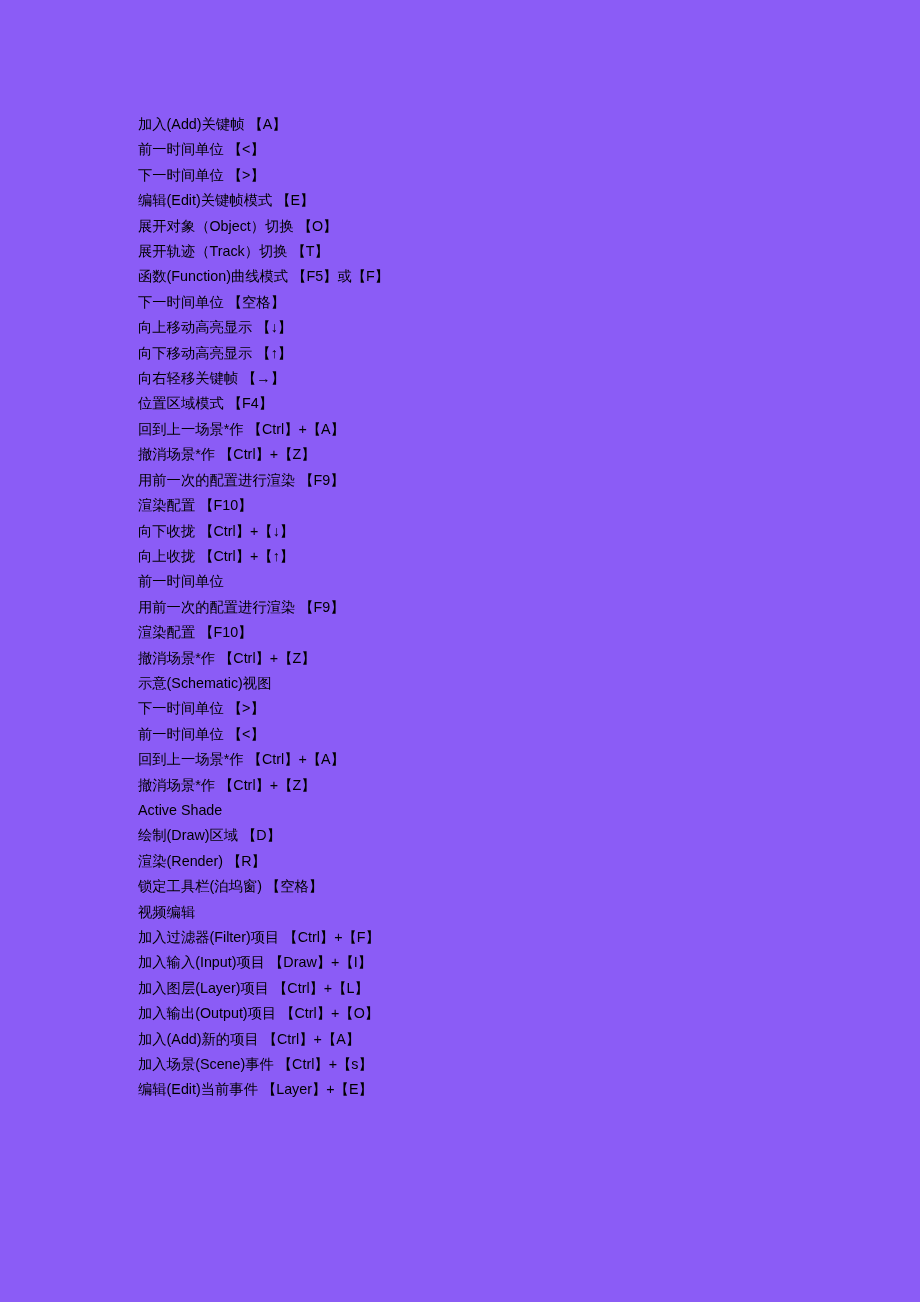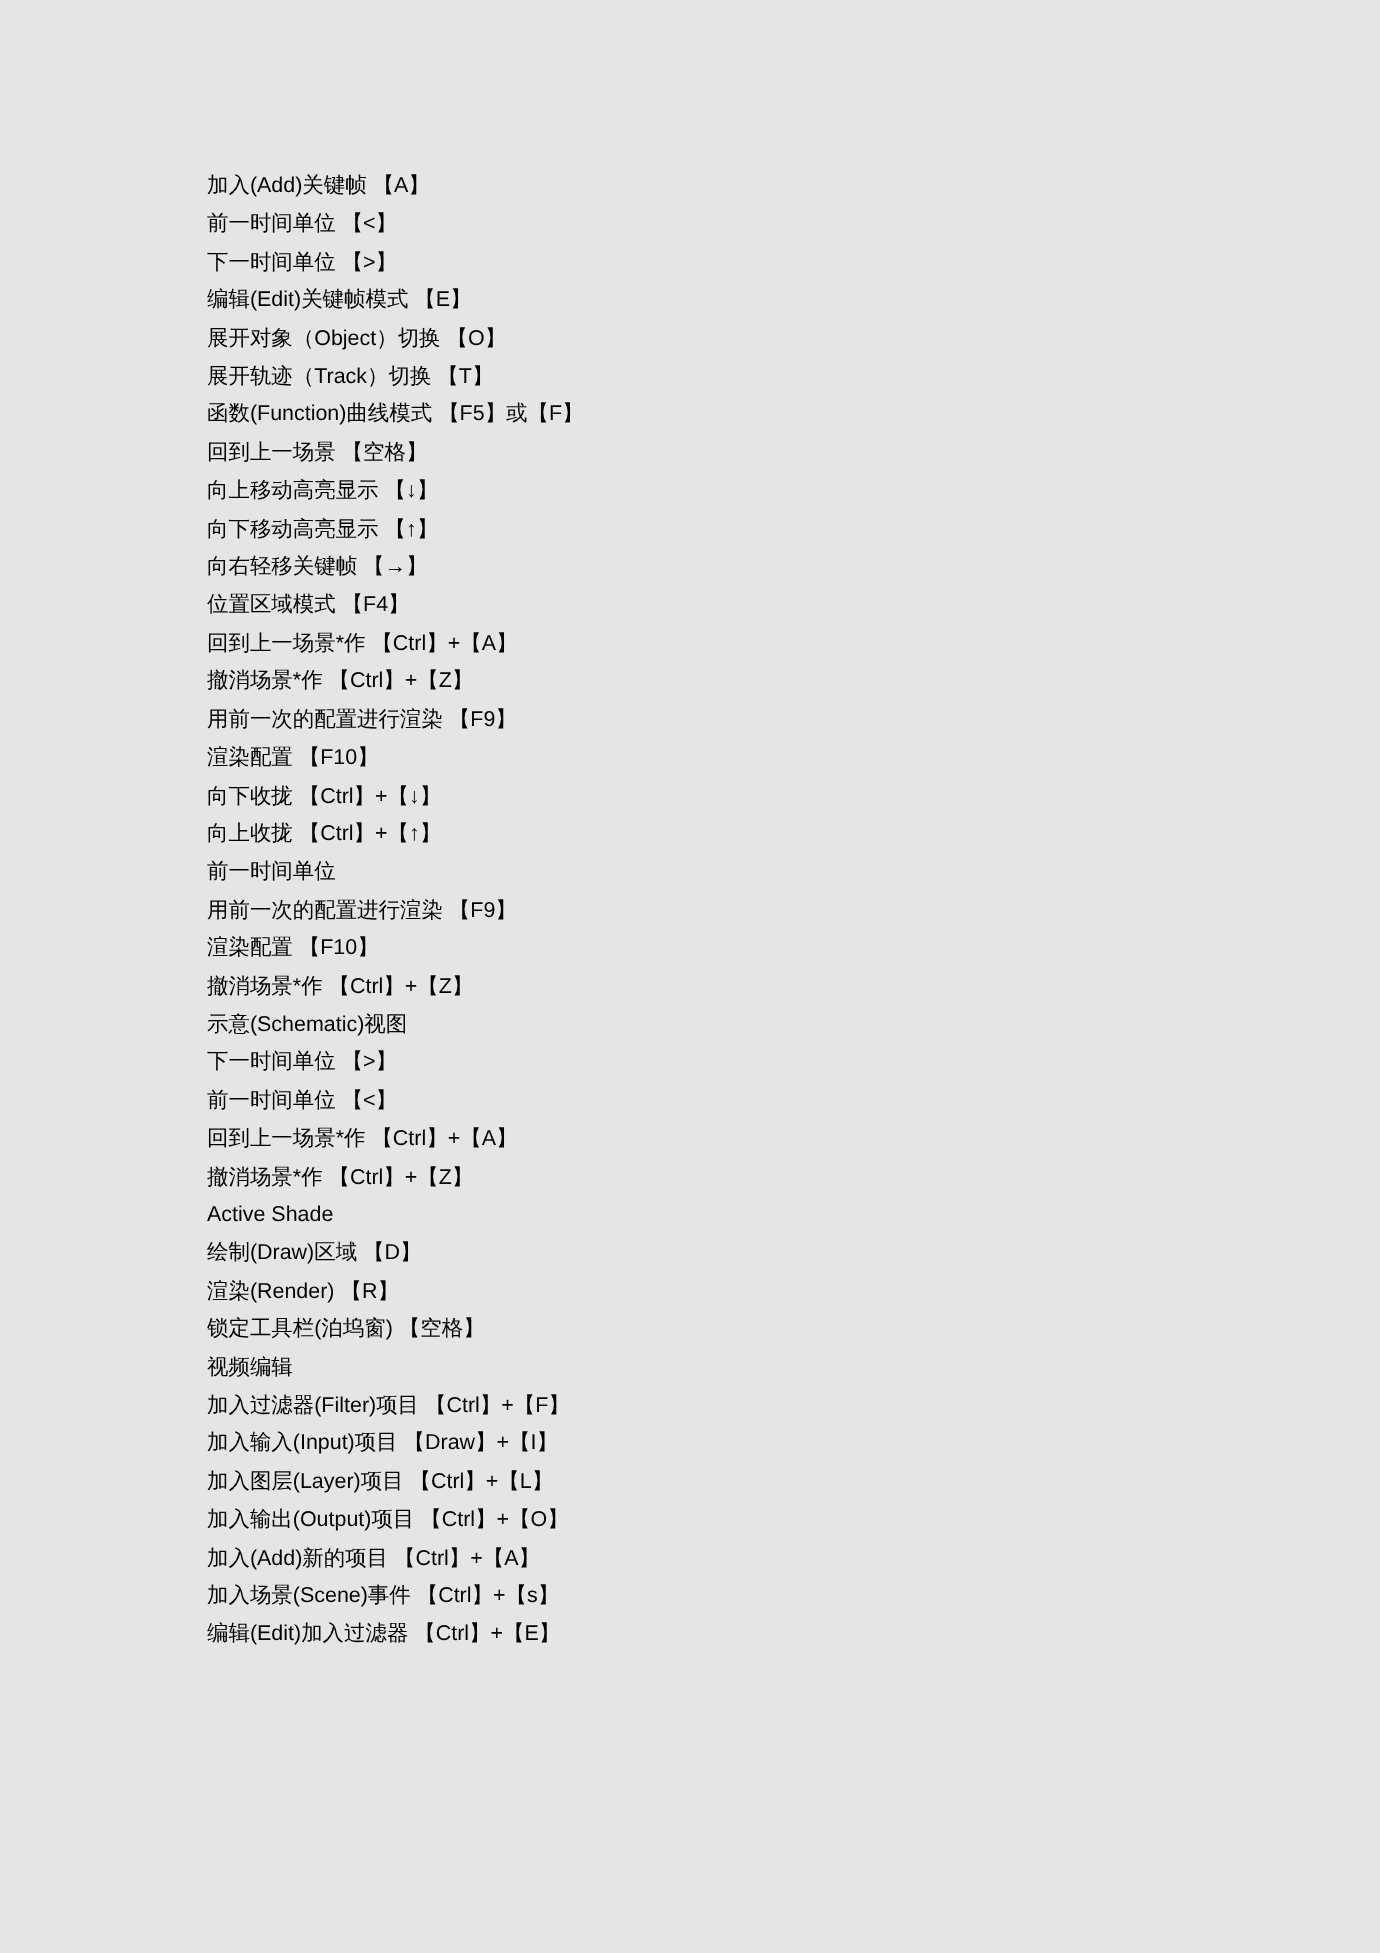--- a/index.html
+++ b/index.html
@@ -13,21 +13,21 @@
     position: relative;
     overflow: hidden;
     font-family: "Liberation Sans", "DejaVu Sans", sans-serif;
   }
   #page {
     position: absolute;
     left: 0;
     top: 0;
     width: 920px;
     height: 1302px;
-    background: #e5e5e5;
+    background: #8b5cf6;
   }
   #doc-body {
     position: absolute;
     left: 138px;
     top: 112px;
     width: 680px;
   }
   .line {
     font-size: 14.3px;
     line-height: 25.4px;
@@ -42,21 +42,21 @@
 
 <div id="page">
   <div id="doc-body">
       <div class="line">加入(Add)关键帧 【A】</div>
       <div class="line">前一时间单位 【&lt;】</div>
       <div class="line">下一时间单位 【&gt;】</div>
       <div class="line">编辑(Edit)关键帧模式 【E】</div>
       <div class="line">展开对象（Object）切换 【O】</div>
       <div class="line">展开轨迹（Track）切换 【T】</div>
       <div class="line">函数(Function)曲线模式 【F5】或【F】</div>
-      <div class="line">回到上一场景 【空格】</div>
+      <div class="line">下一时间单位 【空格】</div>
       <div class="line">向上移动高亮显示 【↓】</div>
       <div class="line">向下移动高亮显示 【↑】</div>
       <div class="line">向右轻移关键帧 【→】</div>
       <div class="line">位置区域模式 【F4】</div>
       <div class="line">回到上一场景*作 【Ctrl】+【A】</div>
       <div class="line">撤消场景*作 【Ctrl】+【Z】</div>
       <div class="line">用前一次的配置进行渲染 【F9】</div>
       <div class="line">渲染配置 【F10】</div>
       <div class="line">向下收拢 【Ctrl】+【↓】</div>
       <div class="line">向上收拢 【Ctrl】+【↑】</div>
@@ -73,15 +73,15 @@
       <div class="line">绘制(Draw)区域 【D】</div>
       <div class="line">渲染(Render) 【R】</div>
       <div class="line">锁定工具栏(泊坞窗) 【空格】</div>
       <div class="line">视频编辑</div>
       <div class="line">加入过滤器(Filter)项目 【Ctrl】+【F】</div>
       <div class="line">加入输入(Input)项目 【Draw】+【I】</div>
       <div class="line">加入图层(Layer)项目 【Ctrl】+【L】</div>
       <div class="line">加入输出(Output)项目 【Ctrl】+【O】</div>
       <div class="line">加入(Add)新的项目 【Ctrl】+【A】</div>
       <div class="line">加入场景(Scene)事件 【Ctrl】+【s】</div>
-      <div class="line">编辑(Edit)加入过滤器 【Ctrl】+【E】</div>
+      <div class="line">编辑(Edit)当前事件 【Layer】+【E】</div>
     </div>
 </div>
 
 </body></html>

